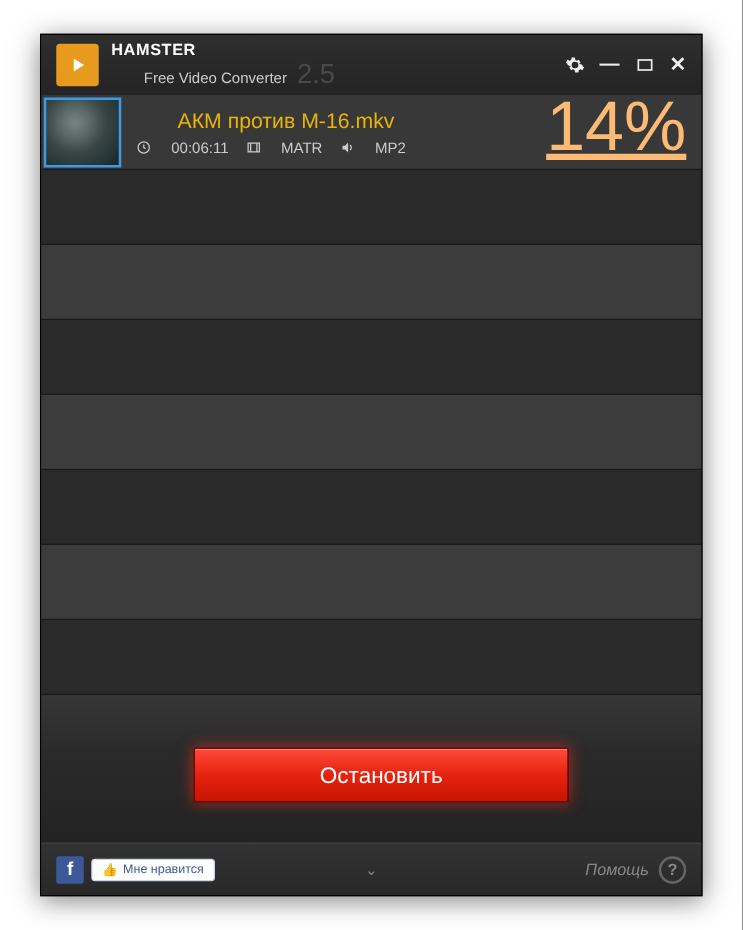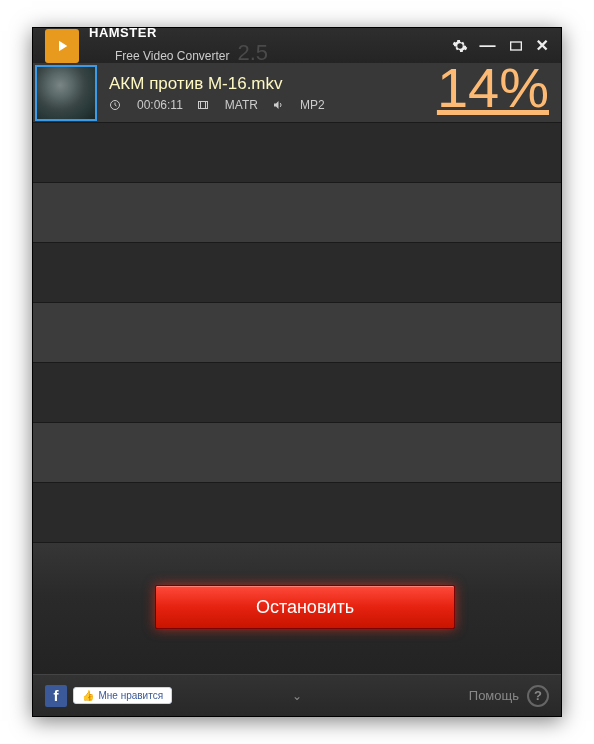--- a/index.html
+++ b/index.html
@@ -16,21 +16,21 @@
   width: 530px;
   height: 690px;
   background: #232323;
   border: 1px solid #000;
   box-shadow: 0 4px 20px rgba(0,0,0,0.5);
   display: flex;
   flex-direction: column;
   position: relative;
 }
 .titlebar {
-  height: 35px;
+  height: 48px;
   display: flex;
   align-items: center;
   padding: 0 12px;
   background: linear-gradient(#2e2e2e, #242424);
   justify-content: flex-end;
 }
 .logo {
   width: 34px;
   height: 34px;
   background: #e89a1f;
@@ -60,21 +60,21 @@
 }
 .thumbnail {
   width: 62px;
   height: 56px;
   margin: 2px;
   border: 2px solid #3b9be8;
   background: radial-gradient(circle at 40% 35%, #7a8585 0%, #5a6868 25%, #3a4545 50%, #2a3a3a 70%, #1a2525 100%);
   position: relative;
 }
 .file-info { flex: 1; padding-left: 10px; display: flex; flex-direction: column; gap: 4px; }
-.file-name { color: #fef9c3; font-size: 17px; }
+.file-name { color: #eab308; font-size: 17px; margin-left: 33px; }
 .file-meta { display: flex; gap: 14px; align-items: center; color: #ccc; font-size: 12px; }
 .file-meta .meta-icon { display: inline-flex; align-items: center; gap: 16px; }
 .file-meta svg { width: 12px; height: 12px; fill: #ccc; }
 .progress-pct {
   position: absolute;
   right: 12px;
   top: -8px;
   font-size: 56px;
   font-weight: 300;
   color: #fdba74;
@@ -147,21 +147,21 @@
 .like-btn::before { content: "👍"; font-size: 10px; }
 .footer-spacer { flex: 1; }
 .expand-icon {
   position: absolute;
   left: 50%;
   transform: translateX(-50%);
   color: #888;
   font-size: 12px;
   cursor: pointer;
 }
-.help-text { color: #888; font-size: 13px; margin-right: 8px; cursor: pointer; }
+.help-text { color: #888; font-size: 13px; margin-right: 8px; cursor: pointer; font-style: italic; }
 .help-icon {
   width: 22px;
   height: 22px;
   border: 2px solid #666;
   border-radius: 50%;
   color: #888;
   display: flex;
   align-items: center;
   justify-content: center;
   font-size: 13px;

